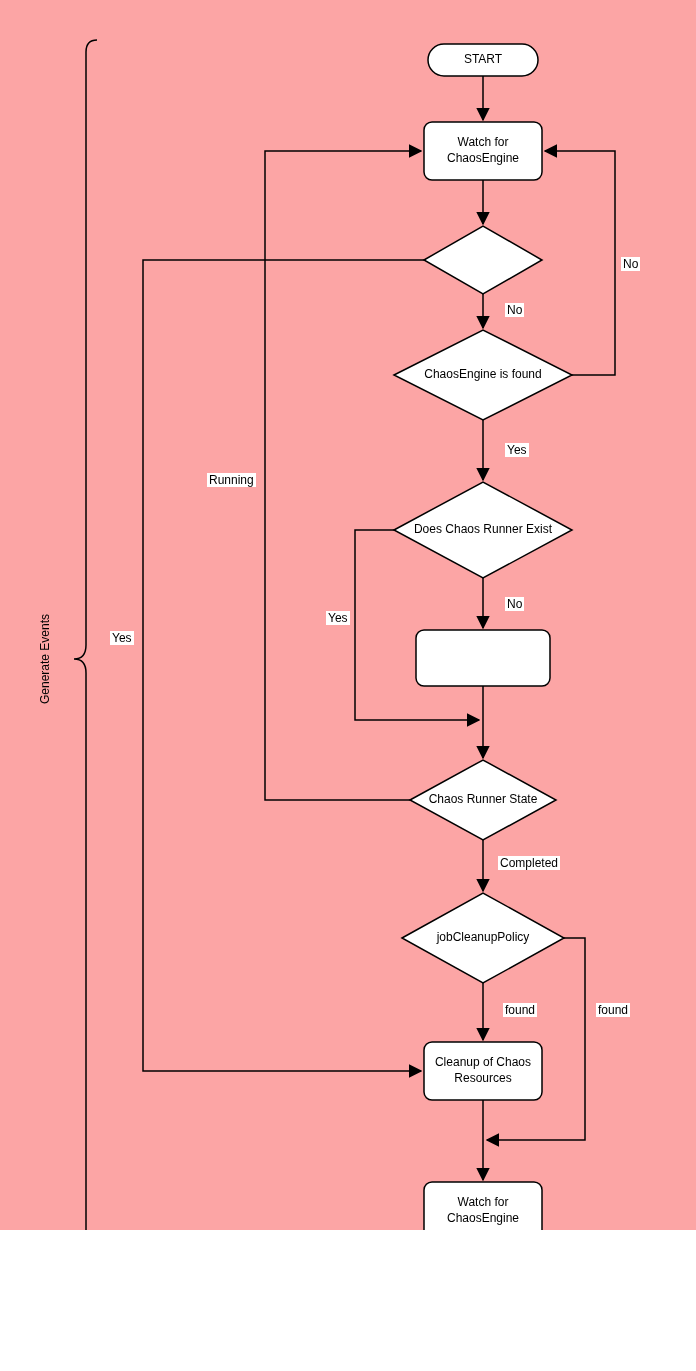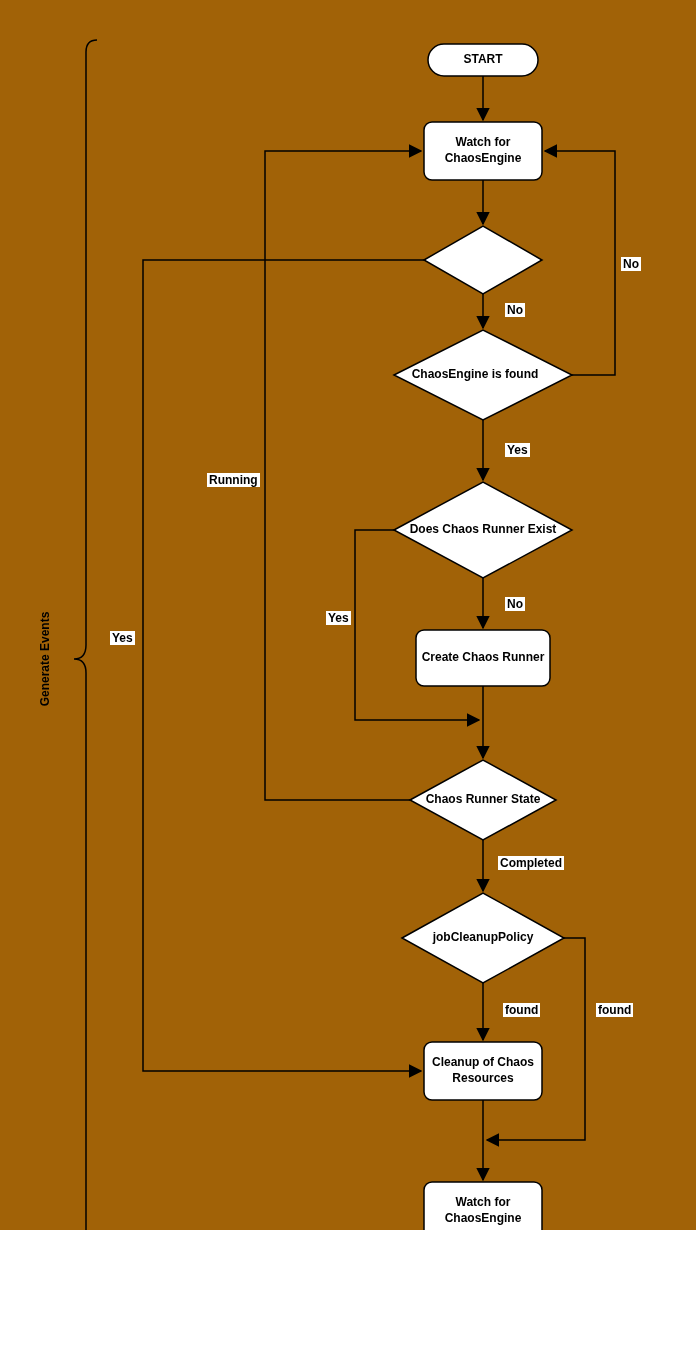--- a/index.html
+++ b/index.html
@@ -1,22 +1,21 @@
 <!DOCTYPE html>
 <html><head>
 <meta charset="utf-8">
 <style>
   html,body{margin:0;padding:0;background:#ffffff;}
   .canvas{
     position:relative;
     width:696px;height:1230px;
-    background:#a16207;
+    background:#fca5a5;
     font-family:"Liberation Sans","DejaVu Sans",sans-serif;
     overflow:hidden;
-    font-weight:bold;
   }
   .canvas svg{position:absolute;left:0;top:0;}
   .node-label{
     position:absolute;
     display:flex;align-items:center;justify-content:center;
     text-align:center;
     font-size:12px;line-height:1.3;color:#000;
     pointer-events:none;
   }
   .edge-label{
@@ -29,21 +28,21 @@
     position:absolute;
     left:-15px;top:652px;width:120px;height:14px;
     transform:rotate(-90deg);
     font-size:12px;color:#000;
     text-align:center;white-space:nowrap;
   }
   
   .lbl-start   {left:428px;top:44px;  width:110px;height:32px;}
   .lbl-watch1  {left:424px;top:122px; width:118px;height:58px;}
   .lbl-abort   {left:424px;top:226px; width:118px;height:68px;}
-  .lbl-found   {left:386px;top:330px; width:178px;height:90px;}
+  .lbl-found   {left:394px;top:330px; width:178px;height:90px;}
   .lbl-exist   {left:394px;top:482px; width:178px;height:96px;}
   .lbl-create  {left:416px;top:630px; width:134px;height:56px;}
   .lbl-state   {left:410px;top:760px; width:146px;height:80px;}
   .lbl-policy  {left:402px;top:893px; width:162px;height:90px;}
   .lbl-cleanup {left:424px;top:1042px;width:118px;height:58px;border-radius:24px;}
   .lbl-watch2  {left:424px;top:1182px;width:118px;height:58px;}
   .lbl-end     {left:428px;top:1292px;width:110px;height:32px;margin-left:40px;}
   
   .el-abort-no       {left:505px;top:303px;}
   .el-found-no       {left:621px;top:257px;}
@@ -100,21 +99,20 @@
       <rect x="428" y="1292" width="110" height="32" rx="16"></rect>
     </g>
 
     <path d="M97 40 Q86 40 86 52 L86 645 Q86 659 74 659 Q86 659 86 673 L86 1318 Q86 1330 97 1330" stroke="#000" stroke-width="1.5" fill="none"></path>
   </svg>
 
   <div class="node-label lbl-start">START</div>
   <div class="node-label lbl-watch1">Watch for ChaosEngine</div>
   <div class="node-label lbl-found">ChaosEngine is found</div>
   <div class="node-label lbl-exist">Does Chaos Runner Exist</div>
-  <div class="node-label lbl-create">Create Chaos Runner</div>
   <div class="node-label lbl-state">Chaos Runner State</div>
   <div class="node-label lbl-policy">jobCleanupPolicy</div>
   <div class="node-label lbl-cleanup">Cleanup of Chaos Resources</div>
   <div class="node-label lbl-watch2">Watch for ChaosEngine</div>
   <div class="node-label lbl-end">END</div>
 
   <div class="edge-label el-abort-no">No</div>
   <div class="edge-label el-found-no">No</div>
   <div class="edge-label el-found-yes">Yes</div>
   <div class="edge-label el-exist-no">No</div>

